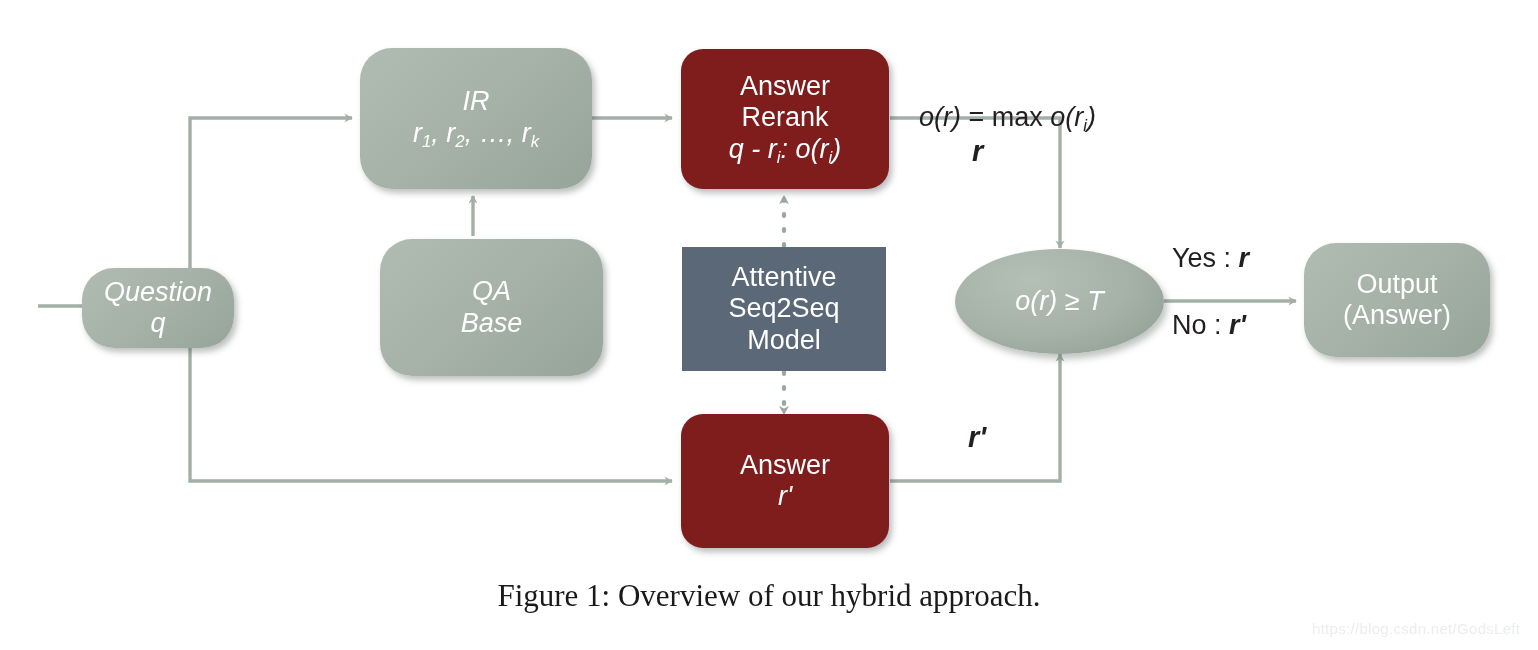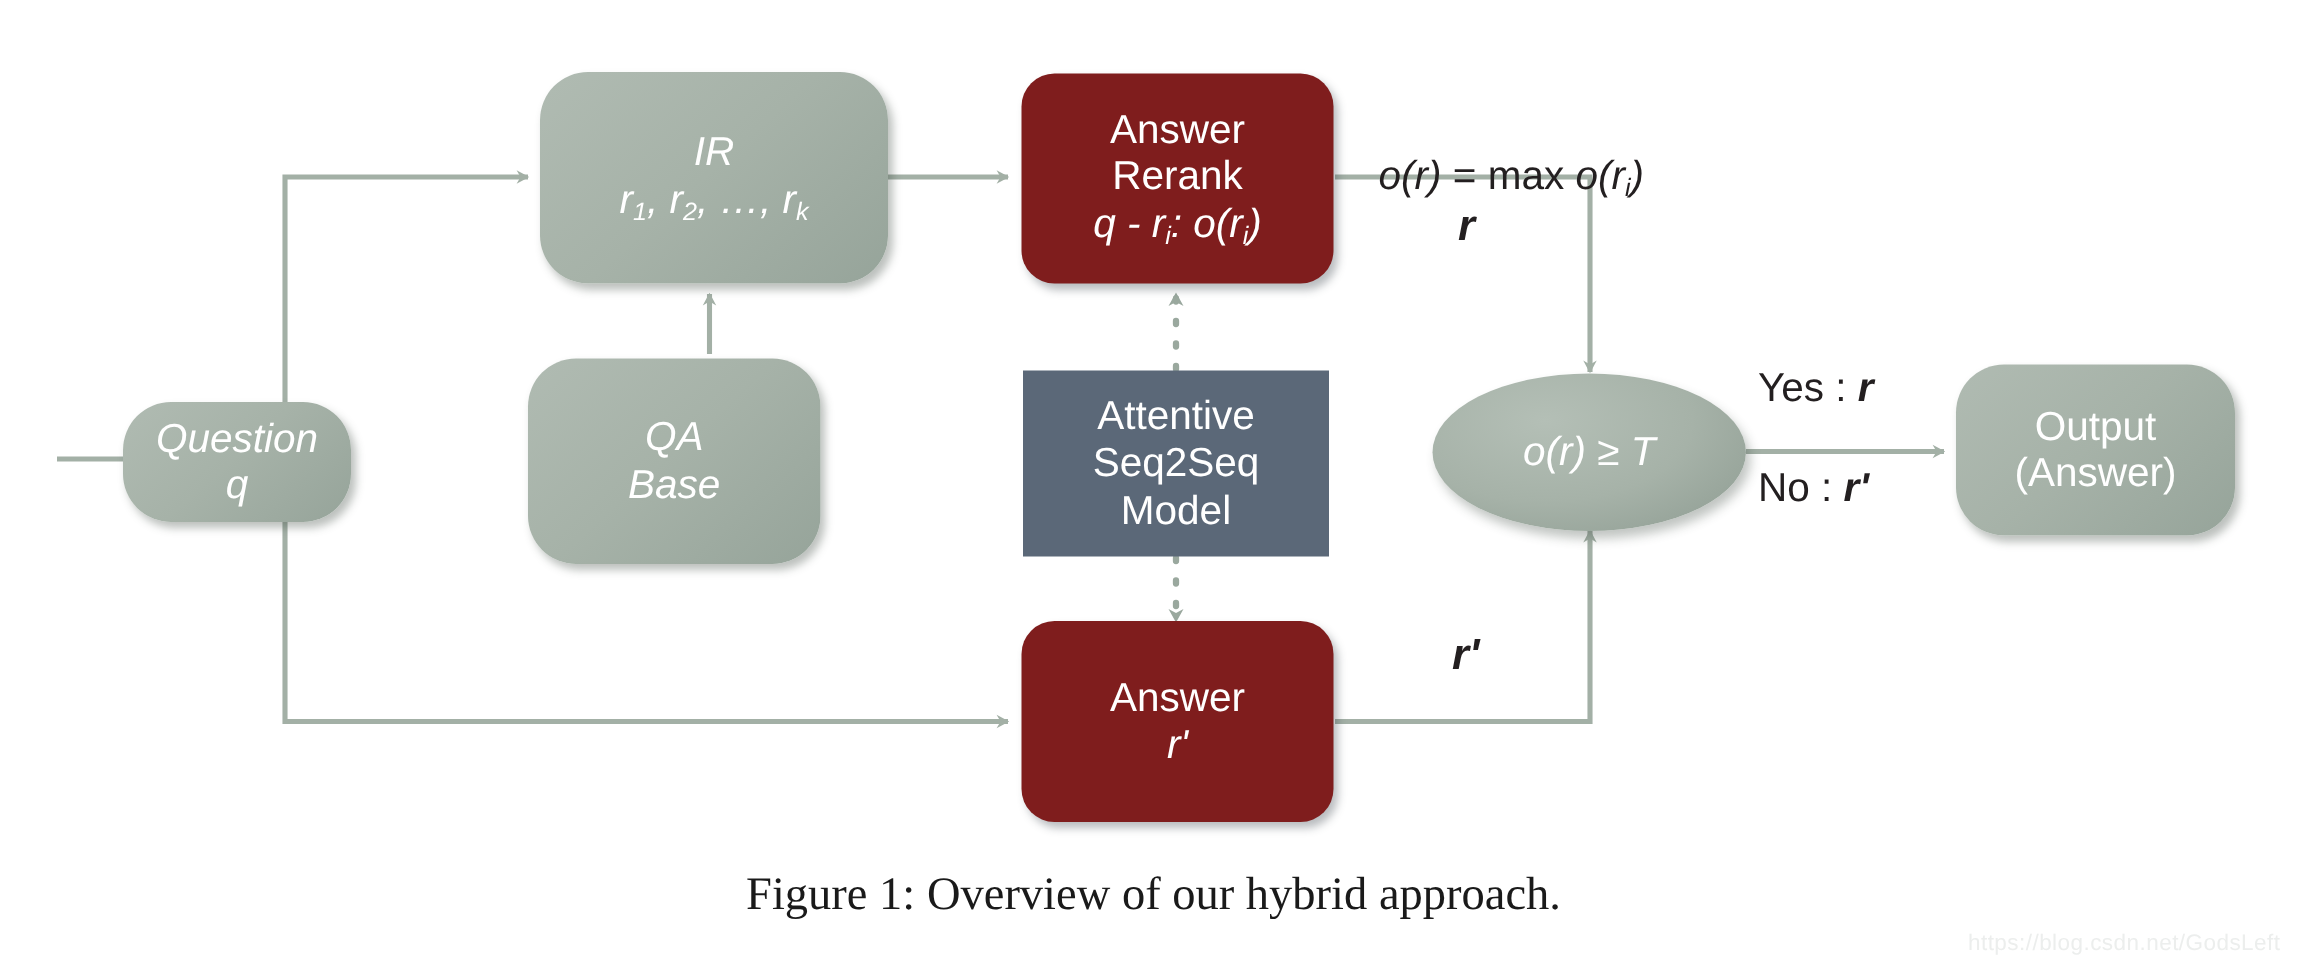--- a/index.html
+++ b/index.html
@@ -140,21 +140,21 @@
   <div class="node light italic" style="left:82px; top:268px; width:152px; height:80px;">
     <span class="ln">Question</span>
     <span class="ln">q</span>
   </div>
 
   <div class="node light italic" style="left:360px; top:48px; width:232px; height:141px;">
     <span class="ln">IR</span>
     <span class="ln"><span>r</span><span class="sub">1</span><span>, r</span><span class="sub">2</span><span>, …, r</span><span class="sub">k</span></span>
   </div>
 
-  <div class="node light italic" style="left:352px; top:239px; width:195px; height:137px;">
+  <div class="node light italic" style="left:380px; top:239px; width:223px; height:137px;">
     <span class="ln">QA</span>
     <span class="ln">Base</span>
   </div>
 
   <div class="node dark" style="left:681px; top:49px; width:208px; height:140px;">
     <span class="ln">Answer</span>
     <span class="ln">Rerank</span>
     <span class="ln italic"><span>q - r</span><span class="sub">i</span><span>: o(r</span><span class="sub">i</span><span>)</span></span>
   </div>
 

